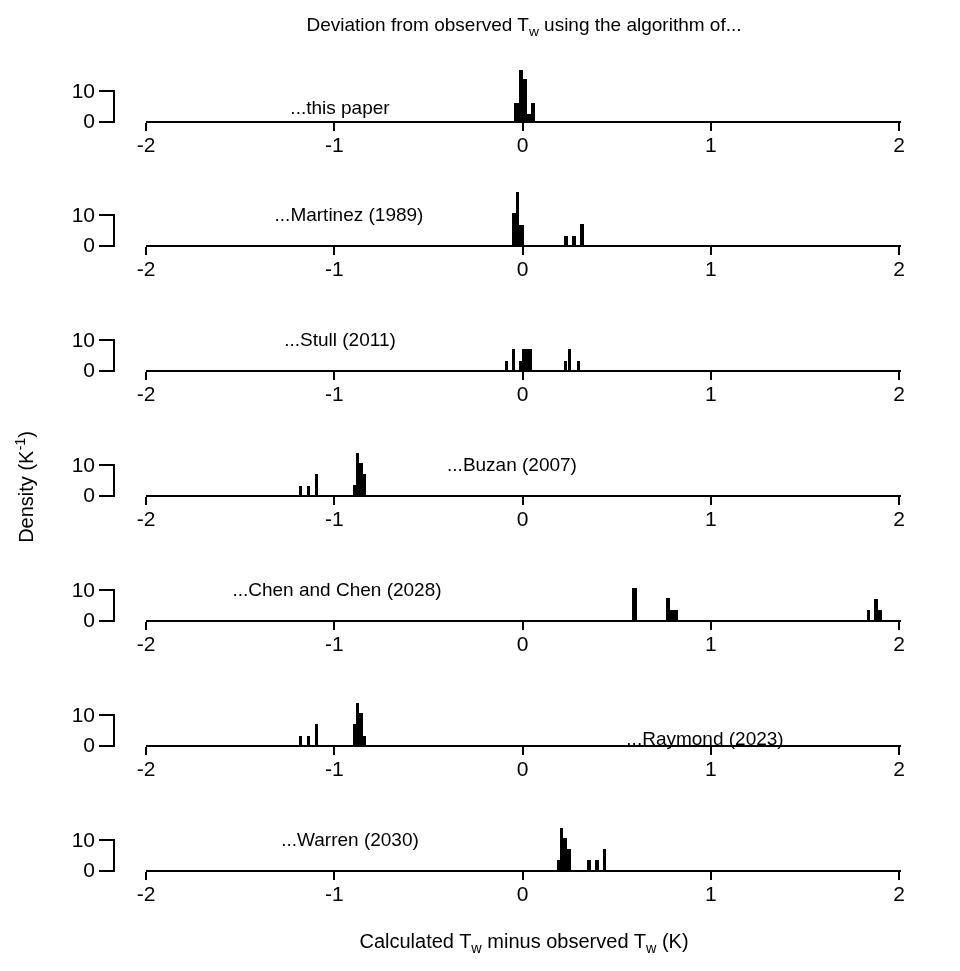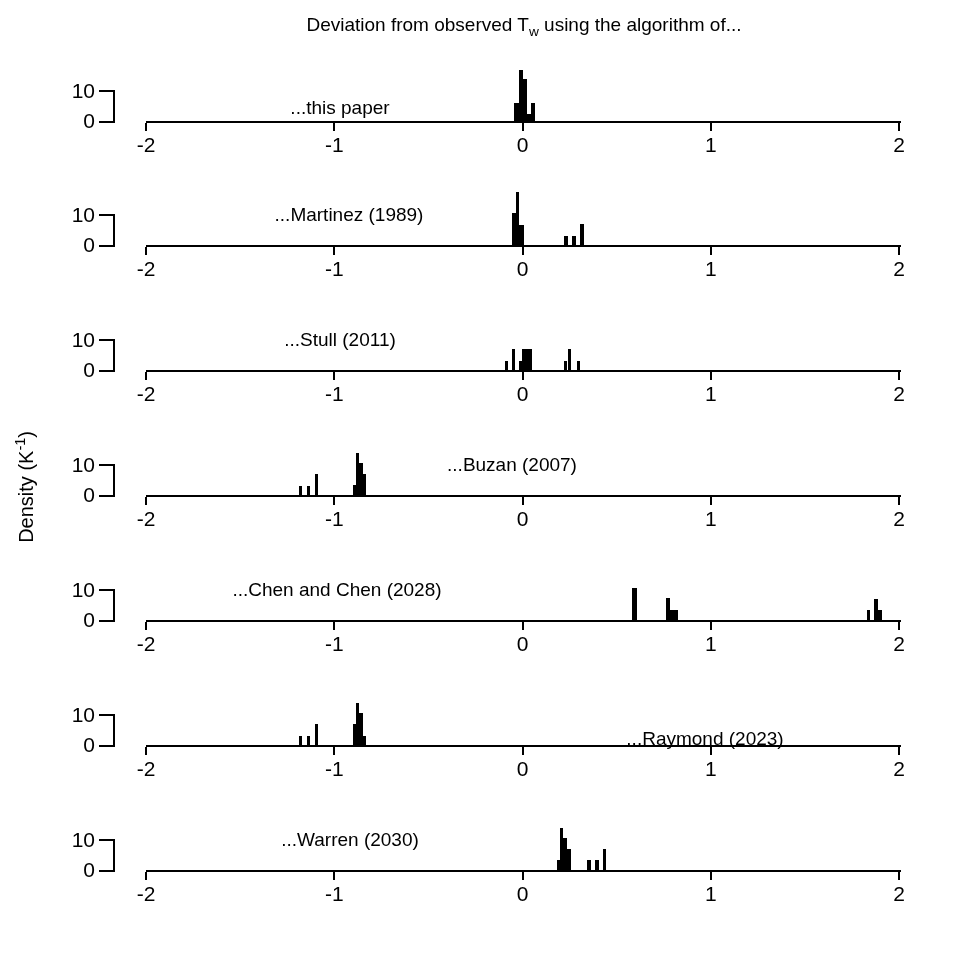--- a/index.html
+++ b/index.html
@@ -204,14 +204,15 @@
       <div class="hbar" style="left: 556.8px; top: 860px; width: 3.2px; height: 10px; background: rgb(0, 0, 0);"></div>
       <div class="hbar" style="left: 560px; top: 827.7px; width: 3.4px; height: 42.3px; background: rgb(0, 0, 0);"></div>
       <div class="hbar" style="left: 563.4px; top: 837.8px; width: 3.4px; height: 32.2px; background: rgb(0, 0, 0);"></div>
       <div class="hbar" style="left: 566.7px; top: 849.3px; width: 4px; height: 20.7px; background: rgb(0, 0, 0);"></div>
       <div class="hbar" style="left: 587.3px; top: 860px; width: 3.4px; height: 10px; background: rgb(0, 0, 0);"></div>
       <div class="hbar" style="left: 595.4px; top: 860px; width: 3.4px; height: 10px; background: rgb(0, 0, 0);"></div>
       <div class="hbar" style="left: 602.7px; top: 849.3px; width: 3.4px; height: 20.7px; background: rgb(0, 0, 0);"></div>
       <div class="panel-label" style="left: 350px; top: 840px;">...Warren (2030)</div>
     </div>
 
+  <div class="xlabel"><span>Calculated T</span><sub>w</sub><span> minus observed T</span><sub>w</sub><span> (K)</span></div>
 
 </div>
 
 </body></html>

